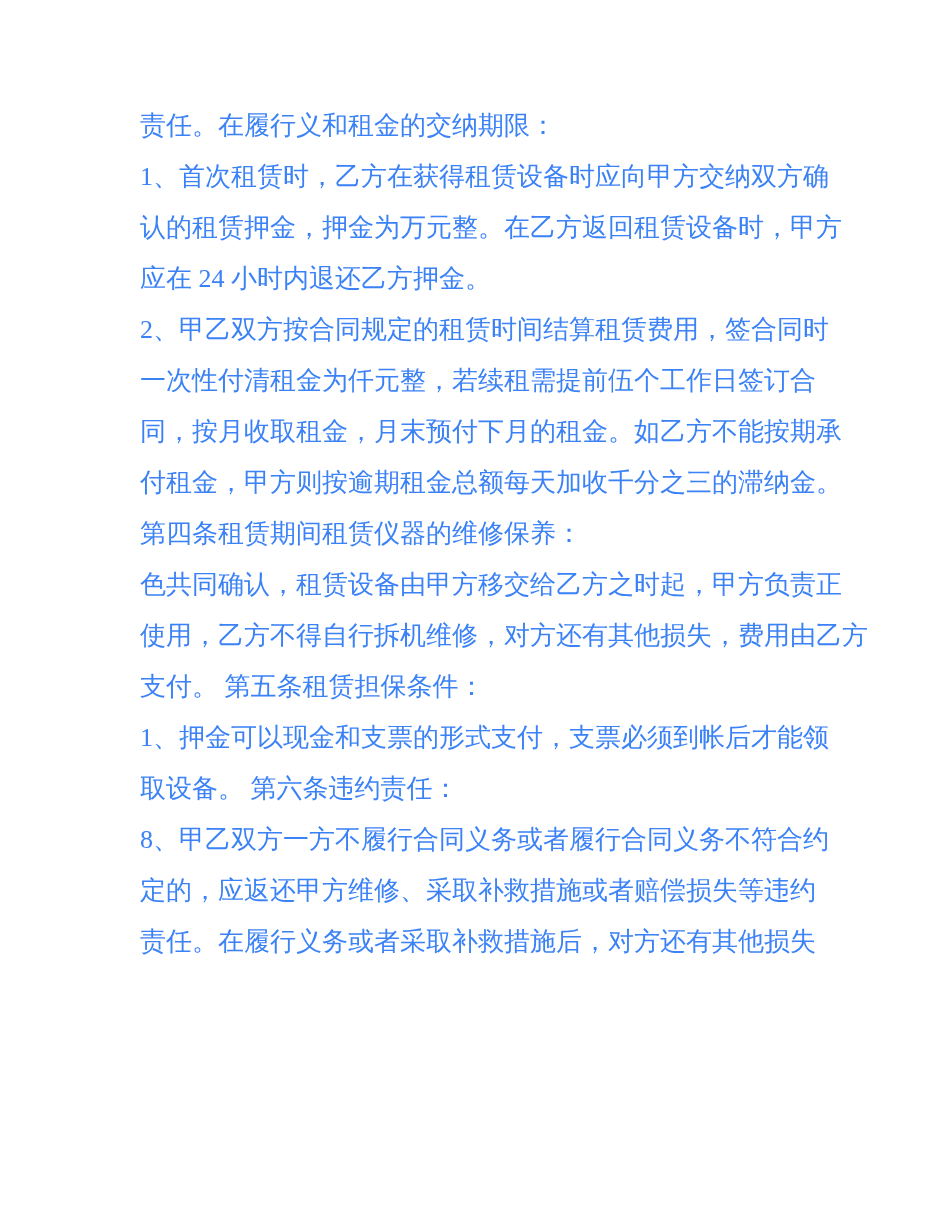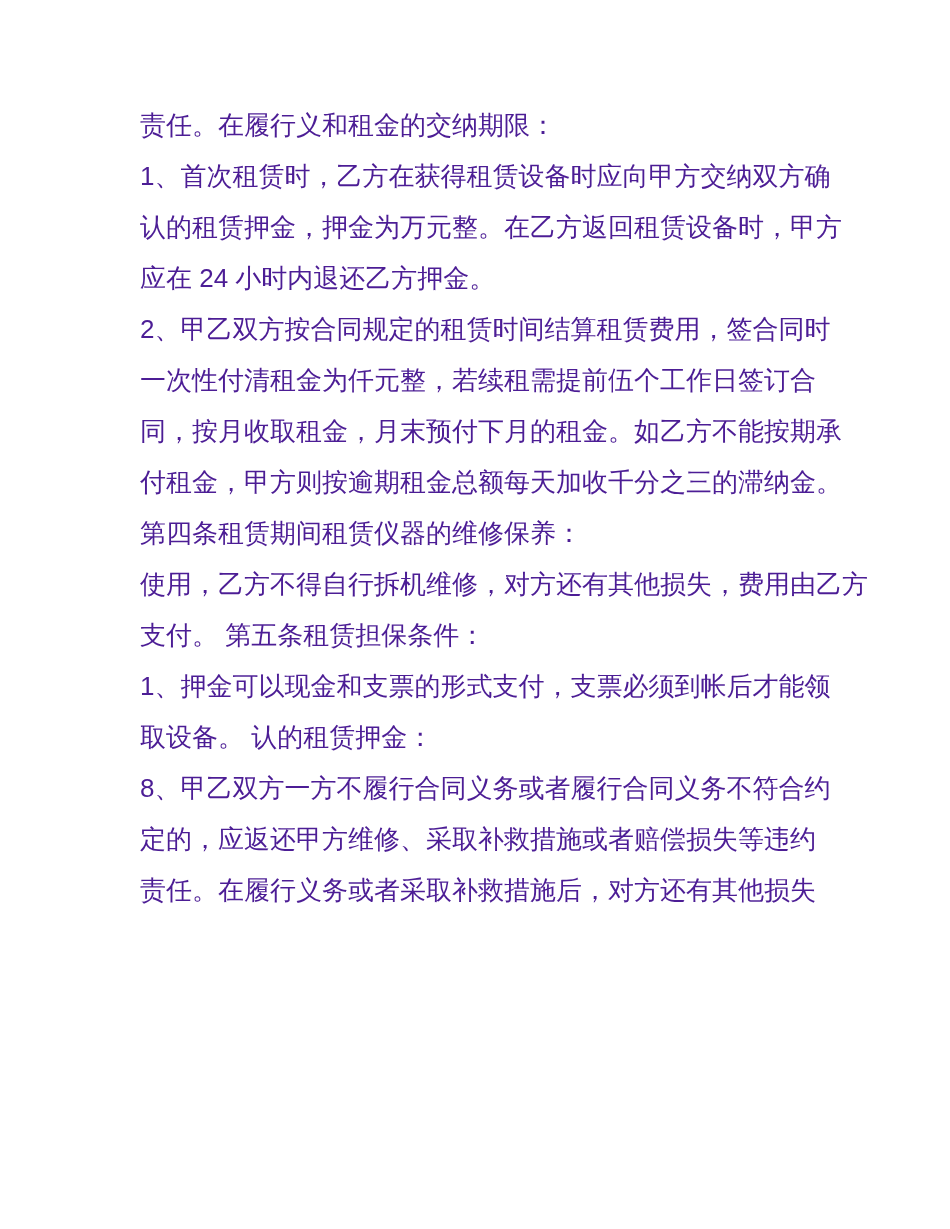--- a/index.html
+++ b/index.html
@@ -21,45 +21,46 @@
     height: 1229px;
     background: #ffffff;
   }
   .text-block {
     position: absolute;
     left: 140px;
     top: 100px;
     width: 760px;
   }
   .text-line {
-    font-family: Liberation Sans, sans-serif;
+    font-family: Liberation Serif, serif;
     font-size: 26px;
     line-height: 51px;
     height: 51px;
-    color: #4c1d95;
+    color: #3b82f6;
     letter-spacing: 0px;
     white-space: pre;
     text-align: left;
   }
 </style>
 </head>
 <body>
 
 <div class="doc-page">
   <div class="text-block">
     <div class="text-line">责任。在履行义和租金的交纳期限：</div>
     <div class="text-line">1、首次租赁时，乙方在获得租赁设备时应向甲方交纳双方确</div>
     <div class="text-line">认的租赁押金，押金为万元整。在乙方返回租赁设备时，甲方</div>
     <div class="text-line">应在 24 小时内退还乙方押金。</div>
     <div class="text-line">2、甲乙双方按合同规定的租赁时间结算租赁费用，签合同时</div>
     <div class="text-line">一次性付清租金为仟元整，若续租需提前伍个工作日签订合</div>
     <div class="text-line">同，按月收取租金，月末预付下月的租金。如乙方不能按期承</div>
     <div class="text-line">付租金，甲方则按逾期租金总额每天加收千分之三的滞纳金。</div>
     <div class="text-line">第四条租赁期间租赁仪器的维修保养：</div>
+    <div class="text-line">色共同确认，租赁设备由甲方移交给乙方之时起，甲方负责正</div>
     <div class="text-line">使用，乙方不得自行拆机维修，对方还有其他损失，费用由乙方</div>
     <div class="text-line">支付。 第五条租赁担保条件：</div>
     <div class="text-line">1、押金可以现金和支票的形式支付，支票必须到帐后才能领</div>
-    <div class="text-line">取设备。 认的租赁押金：</div>
+    <div class="text-line">取设备。 第六条违约责任：</div>
     <div class="text-line">8、甲乙双方一方不履行合同义务或者履行合同义务不符合约</div>
     <div class="text-line">定的，应返还甲方维修、采取补救措施或者赔偿损失等违约</div>
     <div class="text-line">责任。在履行义务或者采取补救措施后，对方还有其他损失</div>
   </div>
 </div>
 
 </body></html>

